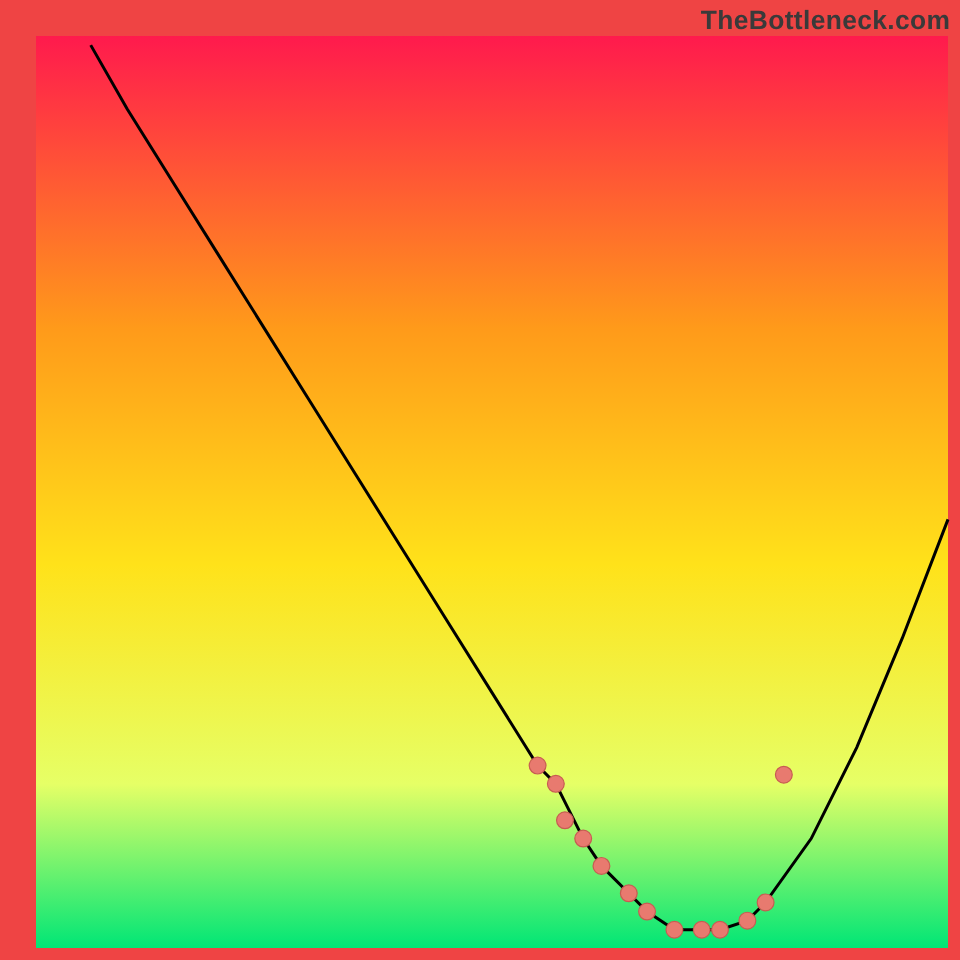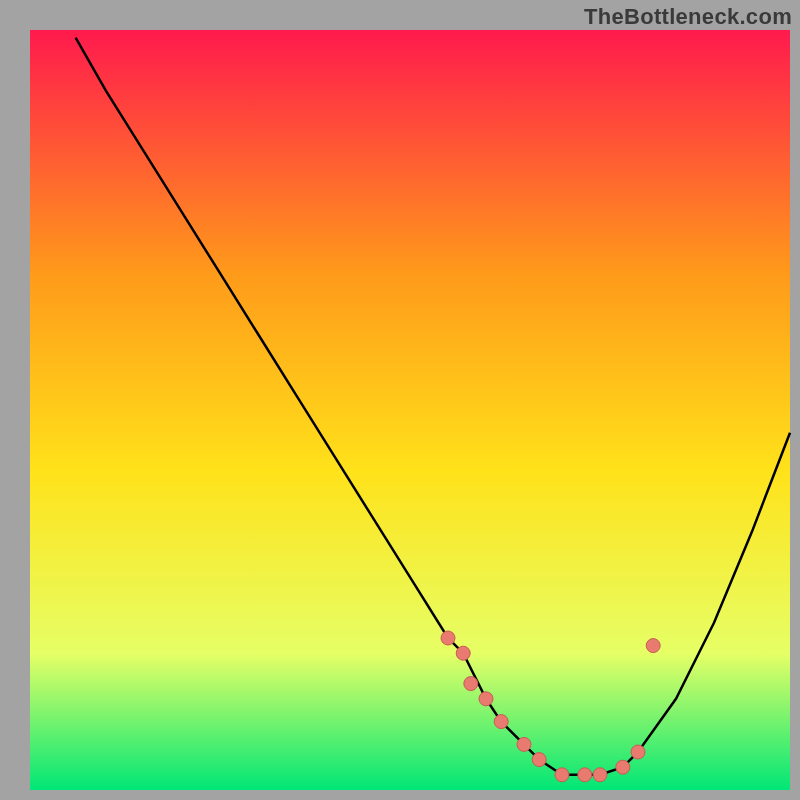--- a/index.html
+++ b/index.html
@@ -8,21 +8,21 @@
     width: 800px;
     height: 800px;
     background: #000000;
     overflow: hidden;
     font-family: Arial, Helvetica, sans-serif;
   }
   .stage {
     position: relative;
     width: 800px;
     height: 800px;
-    background: #a3a3a3;
+    background: #ef4444;
   }
   .watermark {
     position: absolute;
     top: 4px;
     right: 8px;
     color: #3a3a3a;
     font-size: 22px;
     font-weight: 600;
     letter-spacing: 0.3px;
     user-select: none;

